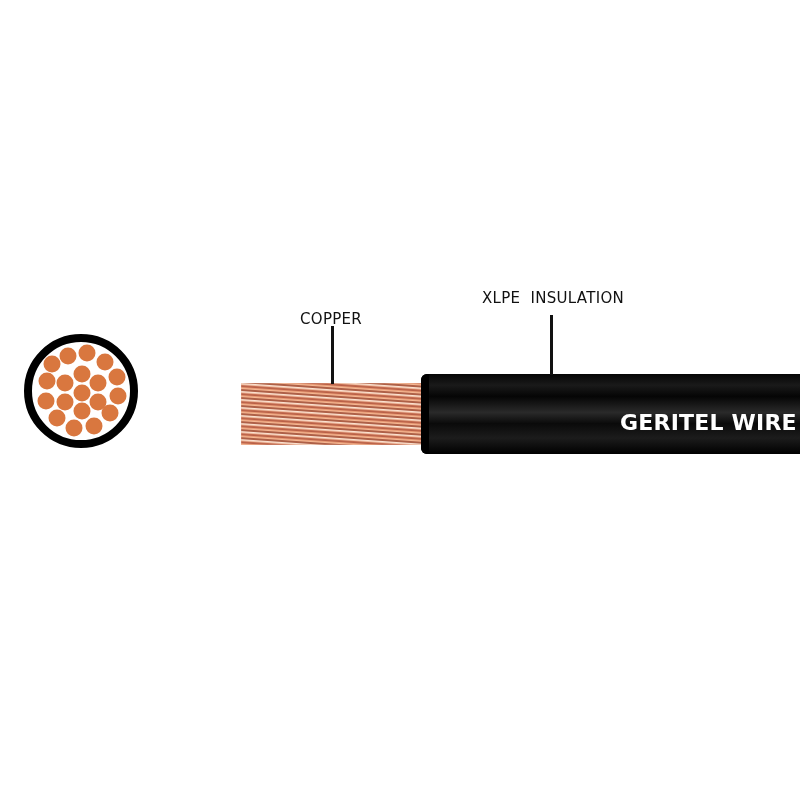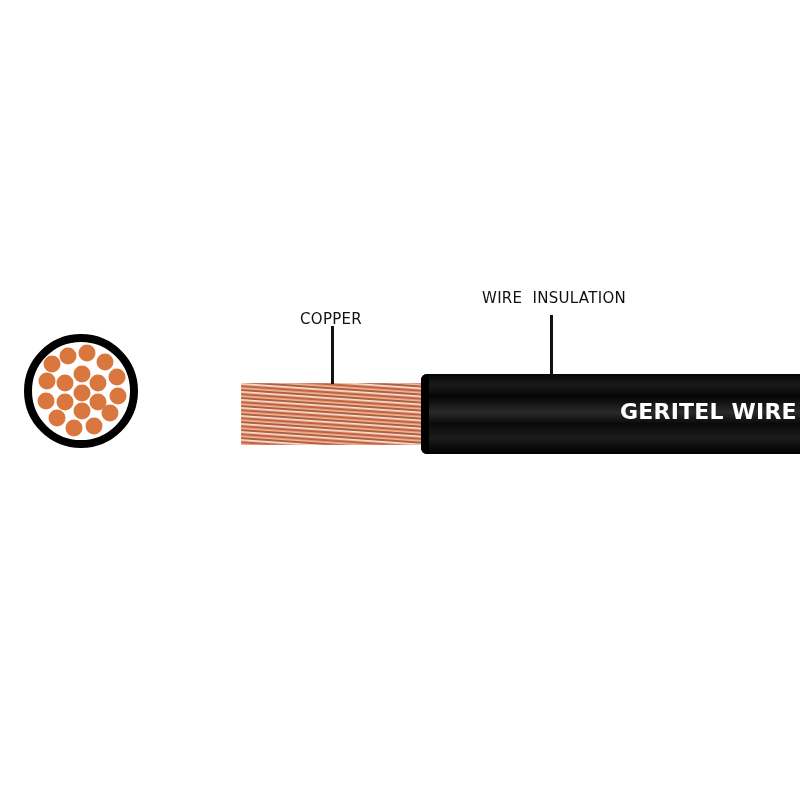--- a/index.html
+++ b/index.html
@@ -1,20 +1,20 @@
 <!DOCTYPE html>
 <html><head>
 <meta charset="utf-8">
 <style>
   html, body { margin: 0; padding: 0; }
   body { width: 800px; height: 800px; background: #ffffff; position: relative; overflow: hidden; font-family: "DejaVu Sans", sans-serif; }
   .abs { position: absolute; }
   .label { font-size: 15px; color: #111; letter-spacing: 0.3px; white-space: nowrap; }
   .leader { background: #111; width: 3px; }
-  .brand { color: #fff; font-size: 22px; font-weight: bold; letter-spacing: 0.2px; font-family: "DejaVu Sans", sans-serif; }
+  .brand { color: #fff; font-size: 22px; font-weight: bold; letter-spacing: 0.2px; font-family: "DejaVu Sans", sans-serif; margin-top: 11px; }
 </style>
 </head>
 <body>
 
 <svg class="abs" style="left:22px;top:332px;" width="118" height="118" viewBox="0 0 118 118">
   <circle cx="59" cy="59" r="53" fill="#fff" stroke="#000" stroke-width="8"></circle>
   <g fill="#D9773F">
 
     <circle cx="60" cy="61" r="8.5"></circle>
 
@@ -57,14 +57,14 @@
 <div class="abs" style="left:421px;top:374px;width:379px;height:80px;border-radius:6px 0 0 6px;
             background:linear-gradient(to bottom,#050505 0%,#1a1a1a 14%,#050505 28%,#2a2a2a 48%,#0a0a0a 62%,#1c1c1c 80%,#000 100%);">
 </div>
 <div class="abs" style="left:421px;top:374px;width:8px;height:80px;border-radius:6px 0 0 6px;background:#000;"></div>
 
 <div class="abs brand" style="left:620px;top:399px;">GERITEL WIRE</div>
 
 <div class="abs label" style="left:300px;top:310px;">COPPER</div>
 <div class="abs leader" style="left:331px;top:326px;height:58px;"></div>
 
-<div class="abs label" style="left:482px;top:289px;white-space:pre;">WIRE  INSULATION</div>
+<div class="abs label" style="left:482px;top:289px;white-space:pre;">XLPE  INSULATION</div>
 <div class="abs leader" style="left:550px;top:315px;height:60px;"></div>
 
 </body></html>

